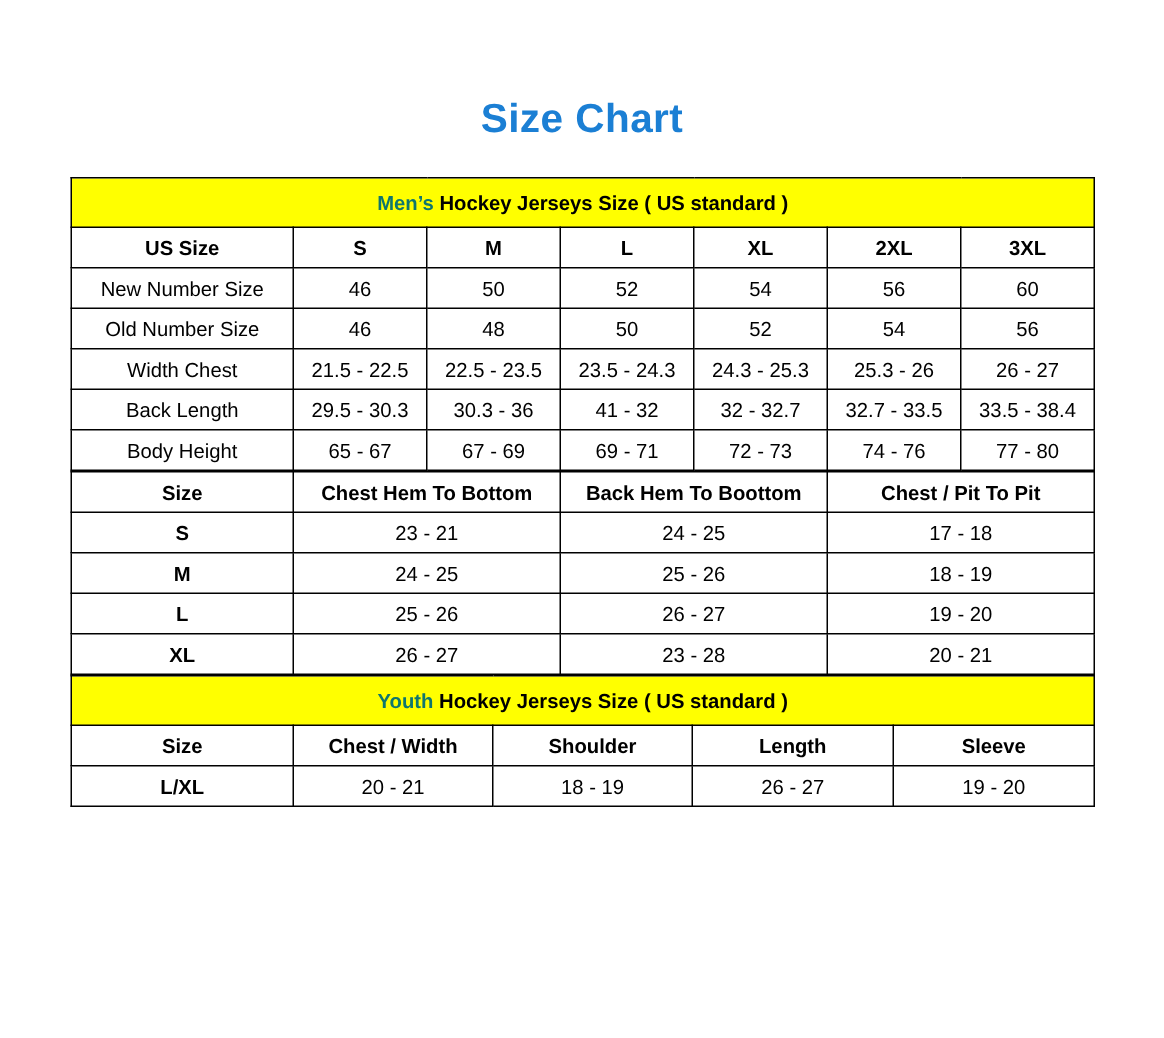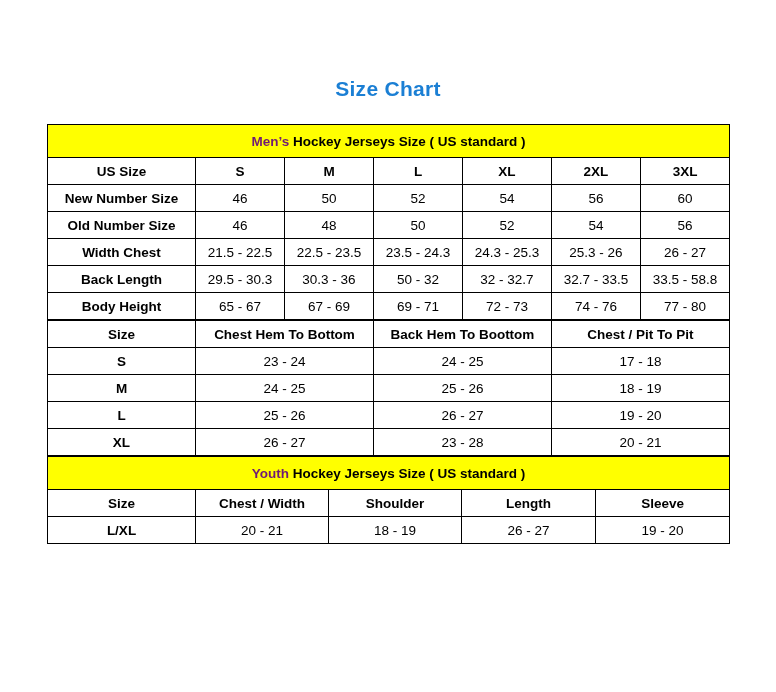--- a/index.html
+++ b/index.html
@@ -16,26 +16,25 @@
   }
   .page {
     position: relative;
     width: 776px;
     height: 692px;
     box-sizing: border-box;
   }
   .title {
     text-align: center;
     color: #1b7fd4;
-    font-size: 21px;
+    font-size: 27px;
     font-weight: bold;
     letter-spacing: 0.3px;
     padding-top: 66px;
     line-height: 1;
-    margin-top: 12px;
   }
   .tables-wrap {
     margin: 0 auto;
     width: 682px;
     padding-top: 25px;
   }
   table.size-table {
     border-collapse: collapse;
     table-layout: fixed;
     width: 682px;
@@ -50,28 +49,28 @@
     padding: 2px 3px;
     box-sizing: border-box;
   }
   .section-head {
     background: #ffff00;
     font-weight: bold;
     font-size: 15px;
     height: 33px !important;
   }
   .section-head .accent {
-    color: #701a75;
+    color: #0f766e;
   }
   .col-head {
     font-weight: bold;
     margin-top: 32px;
   }
   .row-label {
-    font-weight: bold;
+    font-weight: normal;
   }
   .row-label-bold {
     font-weight: bold;
   }
 </style>
 </head>
 <body>
 
 <div class="page">
 
@@ -126,24 +125,24 @@
           <td>22.5 - 23.5</td>
           <td>23.5 - 24.3</td>
           <td>24.3 - 25.3</td>
           <td>25.3 - 26</td>
           <td>26 - 27</td>
         </tr>
         <tr>
           <td class="row-label">Back Length</td>
           <td>29.5 - 30.3</td>
           <td>30.3 - 36</td>
-          <td>50 - 32</td>
+          <td>41 - 32</td>
           <td>32 - 32.7</td>
           <td>32.7 - 33.5</td>
-          <td>33.5 - 58.8</td>
+          <td>33.5 - 38.4</td>
         </tr>
         <tr>
           <td class="row-label">Body Height</td>
           <td>65 - 67</td>
           <td>67 - 69</td>
           <td>69 - 71</td>
           <td>72 - 73</td>
           <td>74 - 76</td>
           <td>77 - 80</td>
         </tr>
@@ -159,21 +158,21 @@
       </colgroup>
       <tbody>
         <tr>
           <td class="col-head">Size</td>
           <td class="col-head">Chest Hem To Bottom</td>
           <td class="col-head">Back Hem To Boottom</td>
           <td class="col-head">Chest / Pit To Pit</td>
         </tr>
         <tr>
           <td class="row-label-bold">S</td>
-          <td>23 - 24</td>
+          <td>23 - 21</td>
           <td>24 - 25</td>
           <td>17 - 18</td>
         </tr>
         <tr>
           <td class="row-label-bold">M</td>
           <td>24 - 25</td>
           <td>25 - 26</td>
           <td>18 - 19</td>
         </tr>
         <tr>

